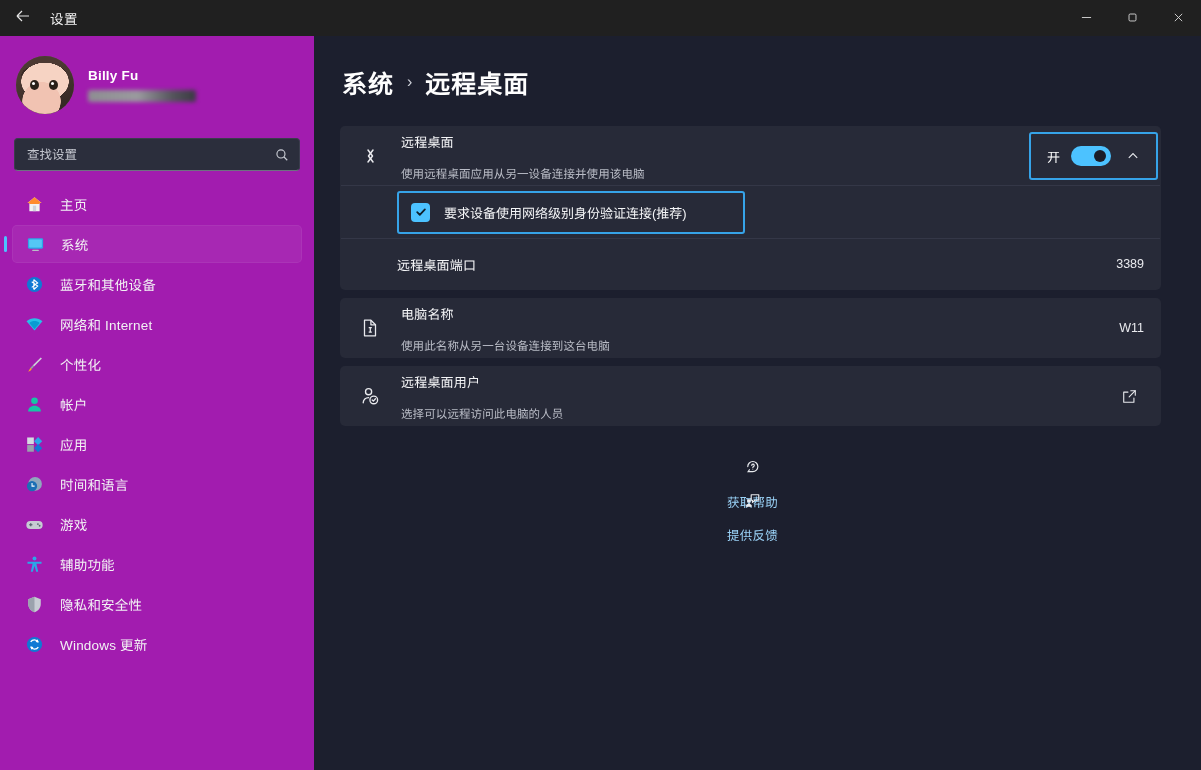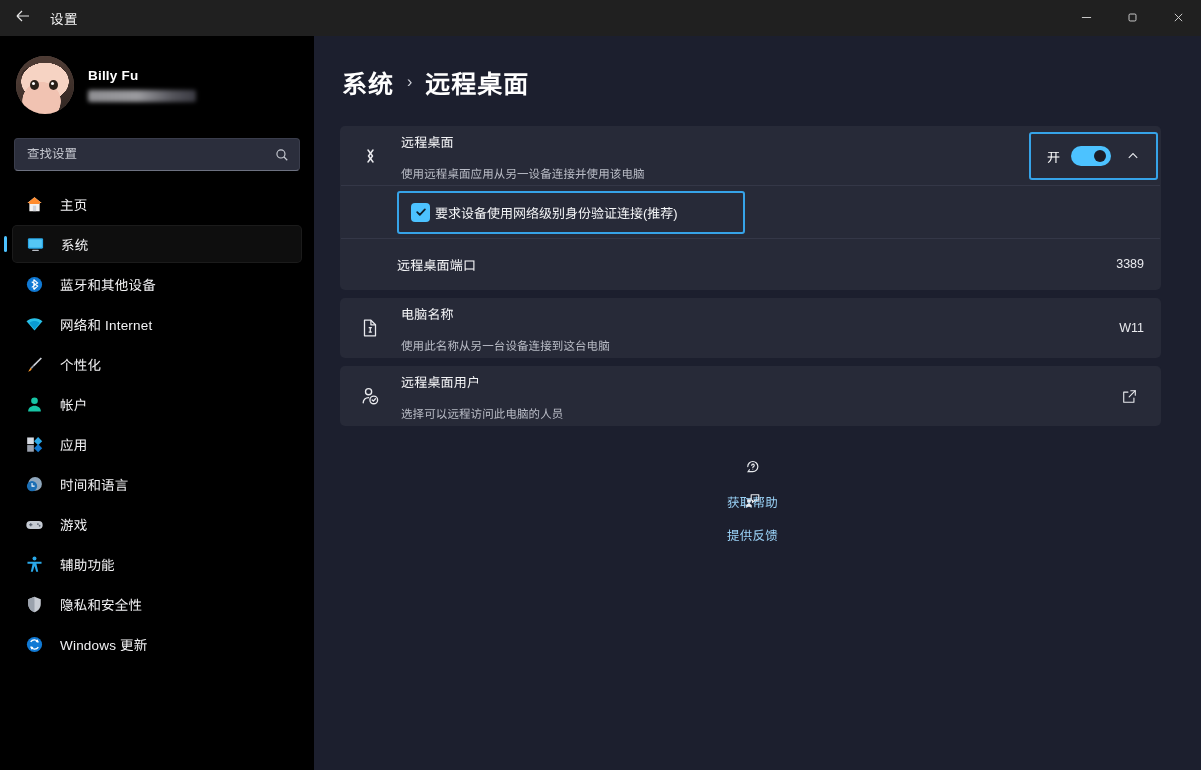--- a/index.html
+++ b/index.html
@@ -49,21 +49,21 @@
   }
   .tb-btn svg { width: 11px; height: 11px; }
 
   
   .shell { display: flex; height: 734px; }
 
   
   .sidebar {
     width: 314px;
     flex: 0 0 314px;
-    background: #000000;
+    background: #a21caf;
     padding: 0 10px;
   }
 
   .profile {
     display: flex;
     align-items: center;
     padding: 20px 8px 18px 6px;
     gap: 14px;
   }
   .avatar {
@@ -122,21 +122,20 @@
   }
   .search-box {
     height: 33px;
     background: #2b2e3c;
     border: 1px solid #3a3d4c;
     border-bottom: 1px solid #6d7180;
     border-radius: 4px;
     display: flex;
     align-items: center;
     padding: 0 46px 0 12px;
-    font-family: Liberation Mono, monospace;
   }
   .search-box input {
     background: transparent;
     border: 0;
     outline: none;
     color: #cfd2da;
     font-size: 12.5px;
     font-family: inherit;
     width: 100%;
   }
@@ -304,21 +303,21 @@
     padding: 0 16px 0 56px;
     min-height: 52px;
     display: flex;
     align-items: center;
   }
   .check-hl {
     border: 2px solid #36a3e8;
     border-radius: 3px;
     display: flex;
     align-items: center;
-    gap: 5px;
+    gap: 14px;
     padding: 10px 14px 10px 12px;
     flex: 0 0 auto;
     min-width: 348px;
   }
   .checkbox {
     width: 19px; height: 19px;
     border-radius: 4px;
     background: #4cc2ff;
     display: flex; align-items: center; justify-content: center;
     flex: 0 0 19px;

